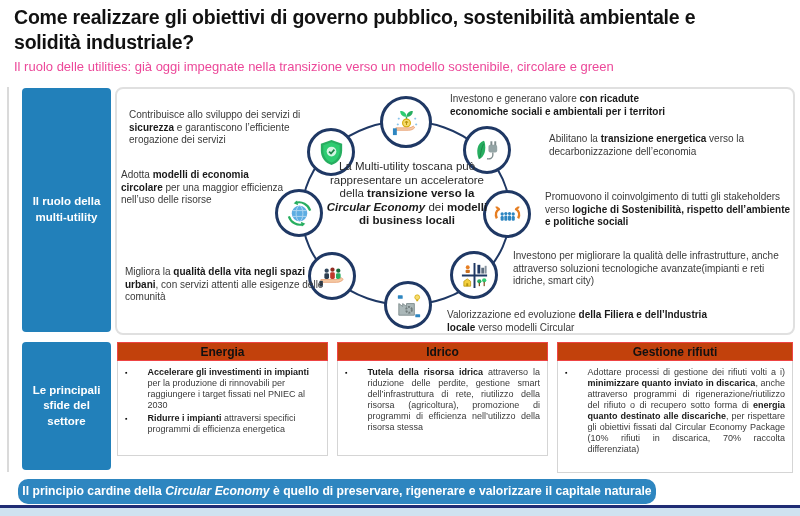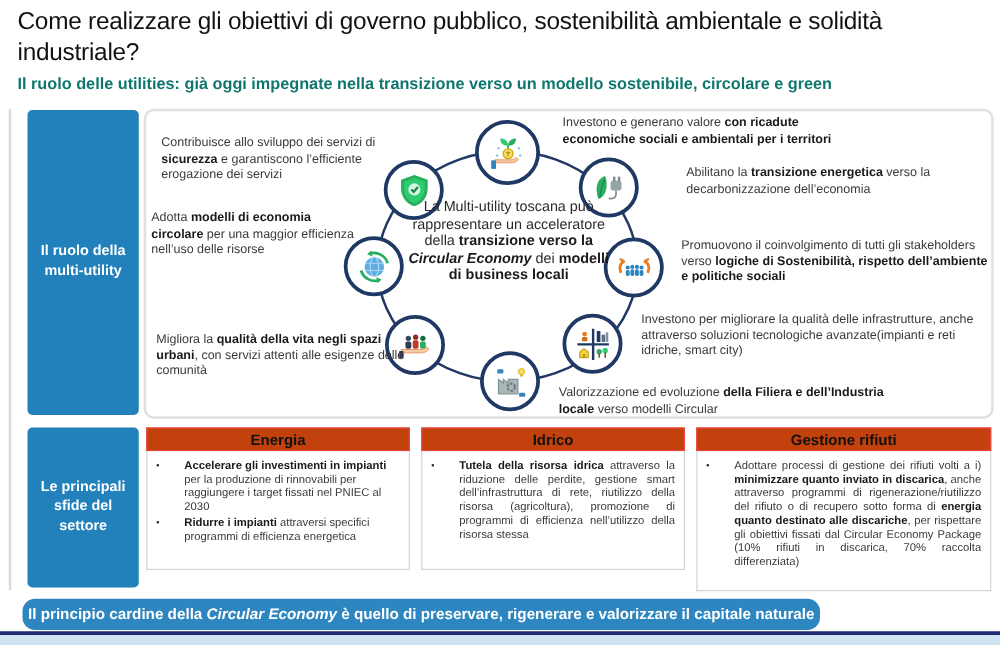--- a/index.html
+++ b/index.html
@@ -1,23 +1,23 @@
 <!DOCTYPE html>
 <html><head>
 <meta charset="utf-8">
 <style>
   html,body{margin:0;padding:0}
   body{
     width:800px;height:516px;position:relative;background:#fff;
     font-family:"Liberation Sans",sans-serif;color:#222;overflow:hidden;
   }
   .title{position:absolute;left:14px;top:5px;width:700px;font-size:19.5px;
-    font-weight:normal;line-height:1.3;color:#121212;letter-spacing:-0.2px}
+    font-weight:bold;line-height:1.3;color:#121212;letter-spacing:-0.2px}
   .subtitle{position:absolute;left:14px;top:59px;width:780px;font-size:13px;
-    font-weight:bold;color:#0f766e}
+    font-weight:normal;color:#ec4899}
   .leftstrip{position:absolute;left:7px;top:87px;width:2px;height:385px;background:#dadada}
 
   .sideblue{position:absolute;left:22px;width:89px;background:#2280ba;border-radius:4px;
     color:#fff;font-weight:bold;font-size:11.5px;line-height:1.35;display:flex;
     align-items:center;justify-content:center;text-align:center;padding:0 7px;box-sizing:border-box}
   #side-role{top:88px;height:244px}
   #side-challenges{top:342px;height:128px}
 
   .panel{position:absolute;left:115px;top:87px;width:680px;height:248px;background:#fff;
     border:2px solid #e0e0e0;border-radius:8px;box-sizing:border-box}

